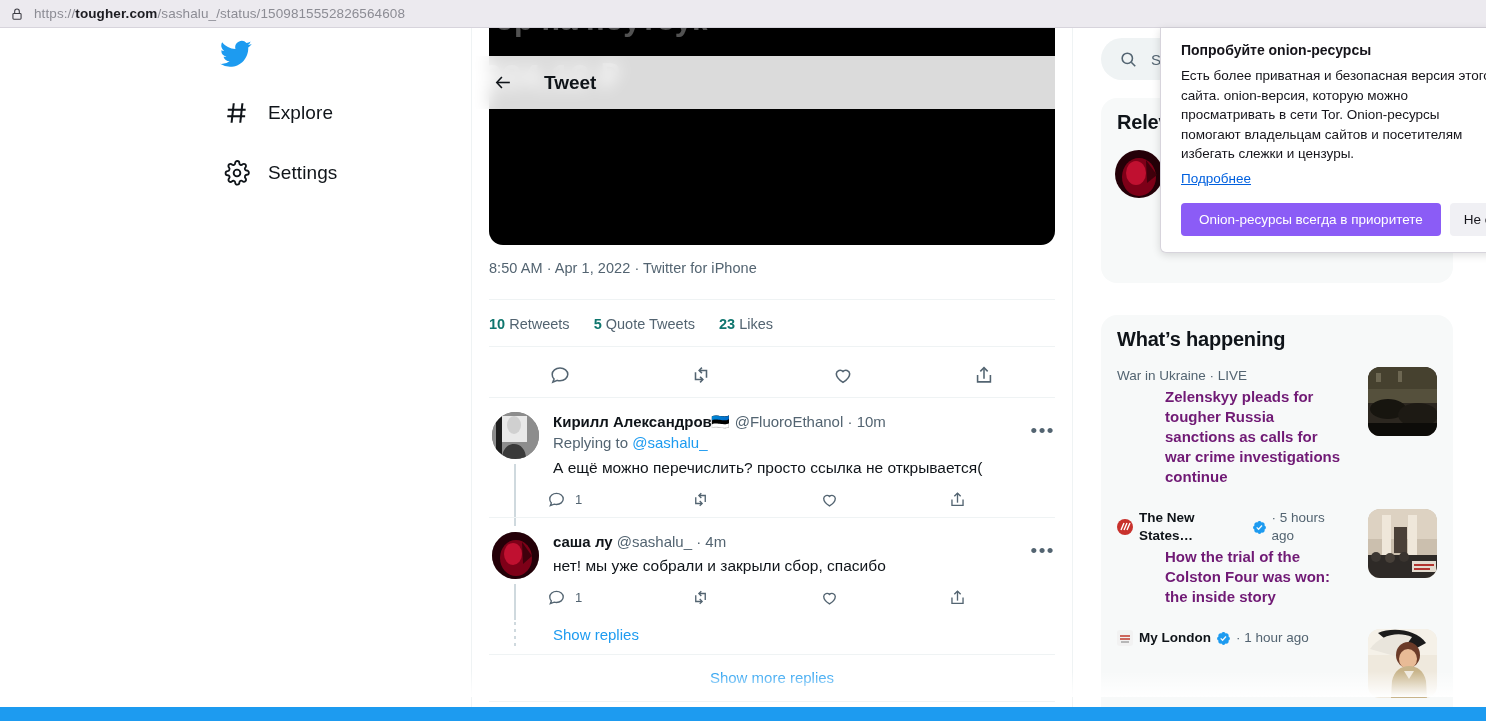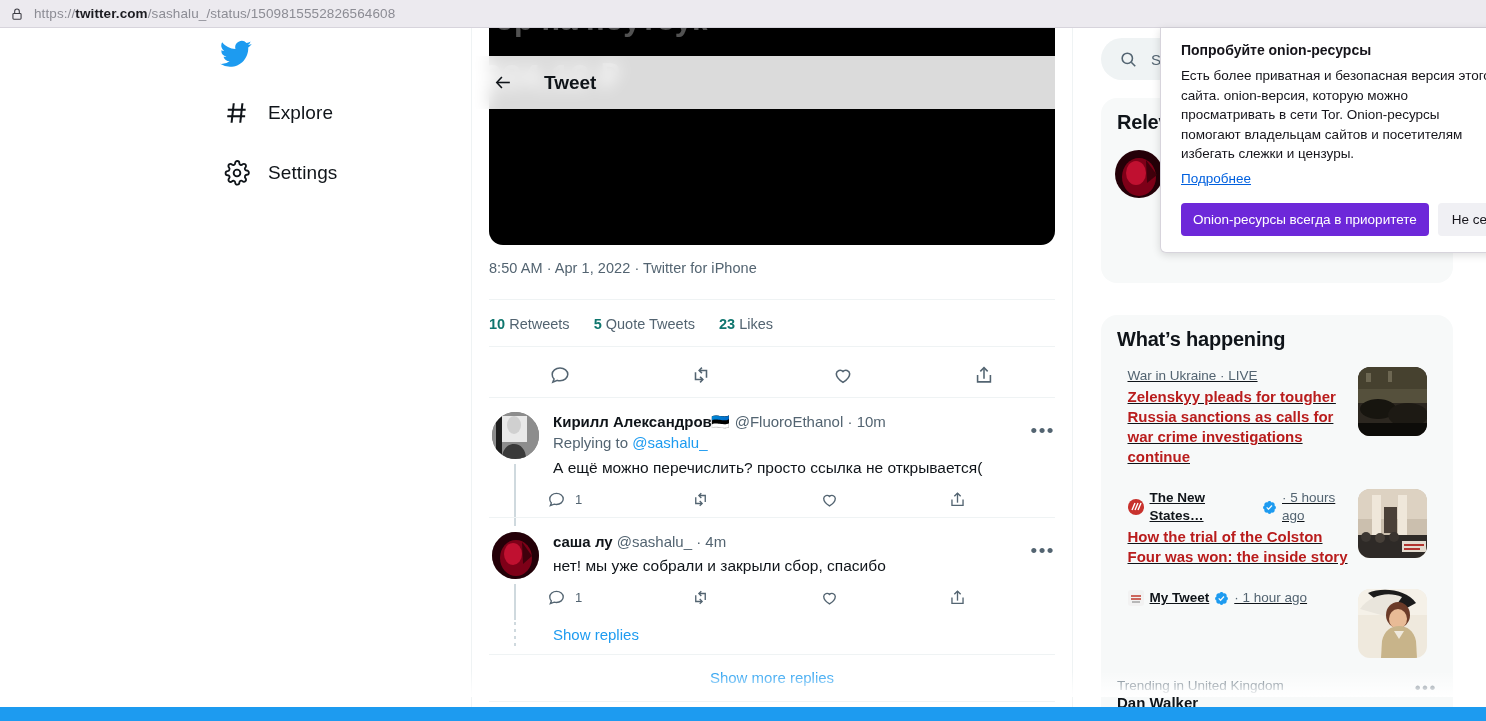--- a/index.html
+++ b/index.html
@@ -345,39 +345,39 @@
     border-radius: 20px;
     font-size: 14.5px;
     font-weight: 700;
     padding: 8px 16px;
     cursor: pointer;
     font-family: inherit;
   }
 
   .trend {
     display: flex;
-    justify-content: center;
+    justify-content: space-between;
     padding: 10px 16px 12px 16px;
     cursor: pointer;
-    text-decoration: underline;
   }
   .trend-left { width: 230px; }
   .trend-cat {
     font-size: 13.5px;
     color: #536471;
     margin-bottom: 2px;
     display: flex;
     align-items: center;
     line-height: 18px;
   }
   .trend-head {
     font-size: 15px;
     font-weight: 700;
-    color: #b91c1c;
+    color: #701a75;
     line-height: 20px;
+    margin-left: 48px;
   }
   .trend-thumb {
     width: 69px; height: 69px;
     border-radius: 12px;
     flex: none;
     overflow: hidden;
   }
   .verified { width: 15px; height: 15px; margin: 0 5px; color: #1d9bf0; flex: none; }
   .src-ico {
     width: 16px; height: 16px;
@@ -425,26 +425,26 @@
   .tor-learn {
     display: inline-block;
     margin-top: 7px;
     font-size: 13.5px;
     color: #0060df;
     text-decoration: underline;
     cursor: pointer;
   }
   .tor-buttons { margin-top: 16px; display: flex; gap: 9px; }
   .btn-primary {
-    background: #6d28d9;
+    background: #8b5cf6;
     color: #ffffff;
     border: none;
     border-radius: 4px;
     font-size: 13.5px;
-    padding: 9px 12px;
+    padding: 9px 18px;
     cursor: pointer;
     font-family: inherit;
     white-space: nowrap;
   }
   .btn-secondary {
     background: #f0f0f4;
     color: #15141a;
     border: none;
     border-radius: 4px;
     font-size: 13.5px;
@@ -474,21 +474,21 @@
 </head>
 <body>
 
 <div id="screen">
 
   <div class="browser-bar">
     <svg class="lock-icon" viewBox="0 0 24 24" fill="none" stroke="currentColor" stroke-width="1.8">
       <rect x="5" y="11" width="14" height="10" rx="1.6"></rect>
       <path d="M8 11V7.5a4 4 0 0 1 8 0V11"></path>
     </svg>
-    <div class="url-text"><span>https://</span><b>twitter.com</b><span>/sashalu_/status/1509815552826564608</span></div>
+    <div class="url-text"><span>https://</span><b>tougher.com</b><span>/sashalu_/status/1509815552826564608</span></div>
   </div>
 
   <div class="page">
 
     <div class="leftnav">
       <svg class="tw-logo" viewBox="0 0 24 24" fill="currentColor">
         <path d="M23.64 4.57c-.87.39-1.8.65-2.78.77a4.85 4.85 0 0 0 2.13-2.68c-.94.56-1.98.96-3.08 1.18A4.84 4.84 0 0 0 11.6 8.3c-4.03-.2-7.6-2.13-9.99-5.07a4.84 4.84 0 0 0 1.5 6.46A4.8 4.8 0 0 1 .96 9.1v.06a4.84 4.84 0 0 0 3.88 4.75 4.86 4.86 0 0 1-2.18.08 4.85 4.85 0 0 0 4.52 3.36A9.71 9.71 0 0 1 0 19.4a13.7 13.7 0 0 0 7.42 2.18c8.9 0 13.77-7.38 13.77-13.78l-.01-.63a9.83 9.83 0 0 0 2.46-2.5z"></path>
       </svg>
 
       <div class="nav-item">
@@ -771,21 +771,21 @@
         <div class="trend">
           <div class="trend-left">
             <div class="trend-cat">
               <span class="src-ico">
                 <svg viewBox="0 0 16 16" width="16" height="16">
                   <rect width="16" height="16" rx="3" fill="#f2f2f2"></rect>
                   <path d="M3 6h10M3 9h10" stroke="#c0392b" stroke-width="1.6"></path>
                   <path d="M4 12h8" stroke="#7d7d7d" stroke-width="1.2"></path>
                 </svg>
               </span>
-              <span class="src-name">My Tweet</span>
+              <span class="src-name">My London</span>
               <svg class="verified" viewBox="0 0 24 24" fill="currentColor">
                 <path d="M22.25 12c0-1.43-.88-2.67-2.19-3.34.46-1.39.2-2.9-.81-3.91s-2.52-1.27-3.91-.81C14.67 2.63 13.43 1.75 12 1.75s-2.67.88-3.34 2.19c-1.39-.46-2.9-.2-3.91.81s-1.27 2.52-.81 3.91C2.63 9.33 1.75 10.57 1.75 12s.88 2.67 2.19 3.34c-.46 1.39-.2 2.9.81 3.91s2.52 1.26 3.91.81c.67 1.31 1.91 2.19 3.34 2.19s2.67-.88 3.34-2.19c1.39.45 2.9.2 3.91-.81s1.27-2.52.81-3.91c1.31-.67 2.19-1.91 2.19-3.34zm-11.71 4.2L6.8 12.46l1.41-1.42 2.26 2.26 4.8-5.23 1.47 1.36-6.2 6.77z"></path>
               </svg>
               <span>· 1 hour ago</span>
             </div>
           </div>
           <div class="trend-thumb">
             <svg viewBox="0 0 69 69" width="69" height="69">
               <rect width="69" height="69" fill="#efe9dd"></rect>
               <path d="M0 0h69v26H0z" fill="#f5f1e8"></path>

